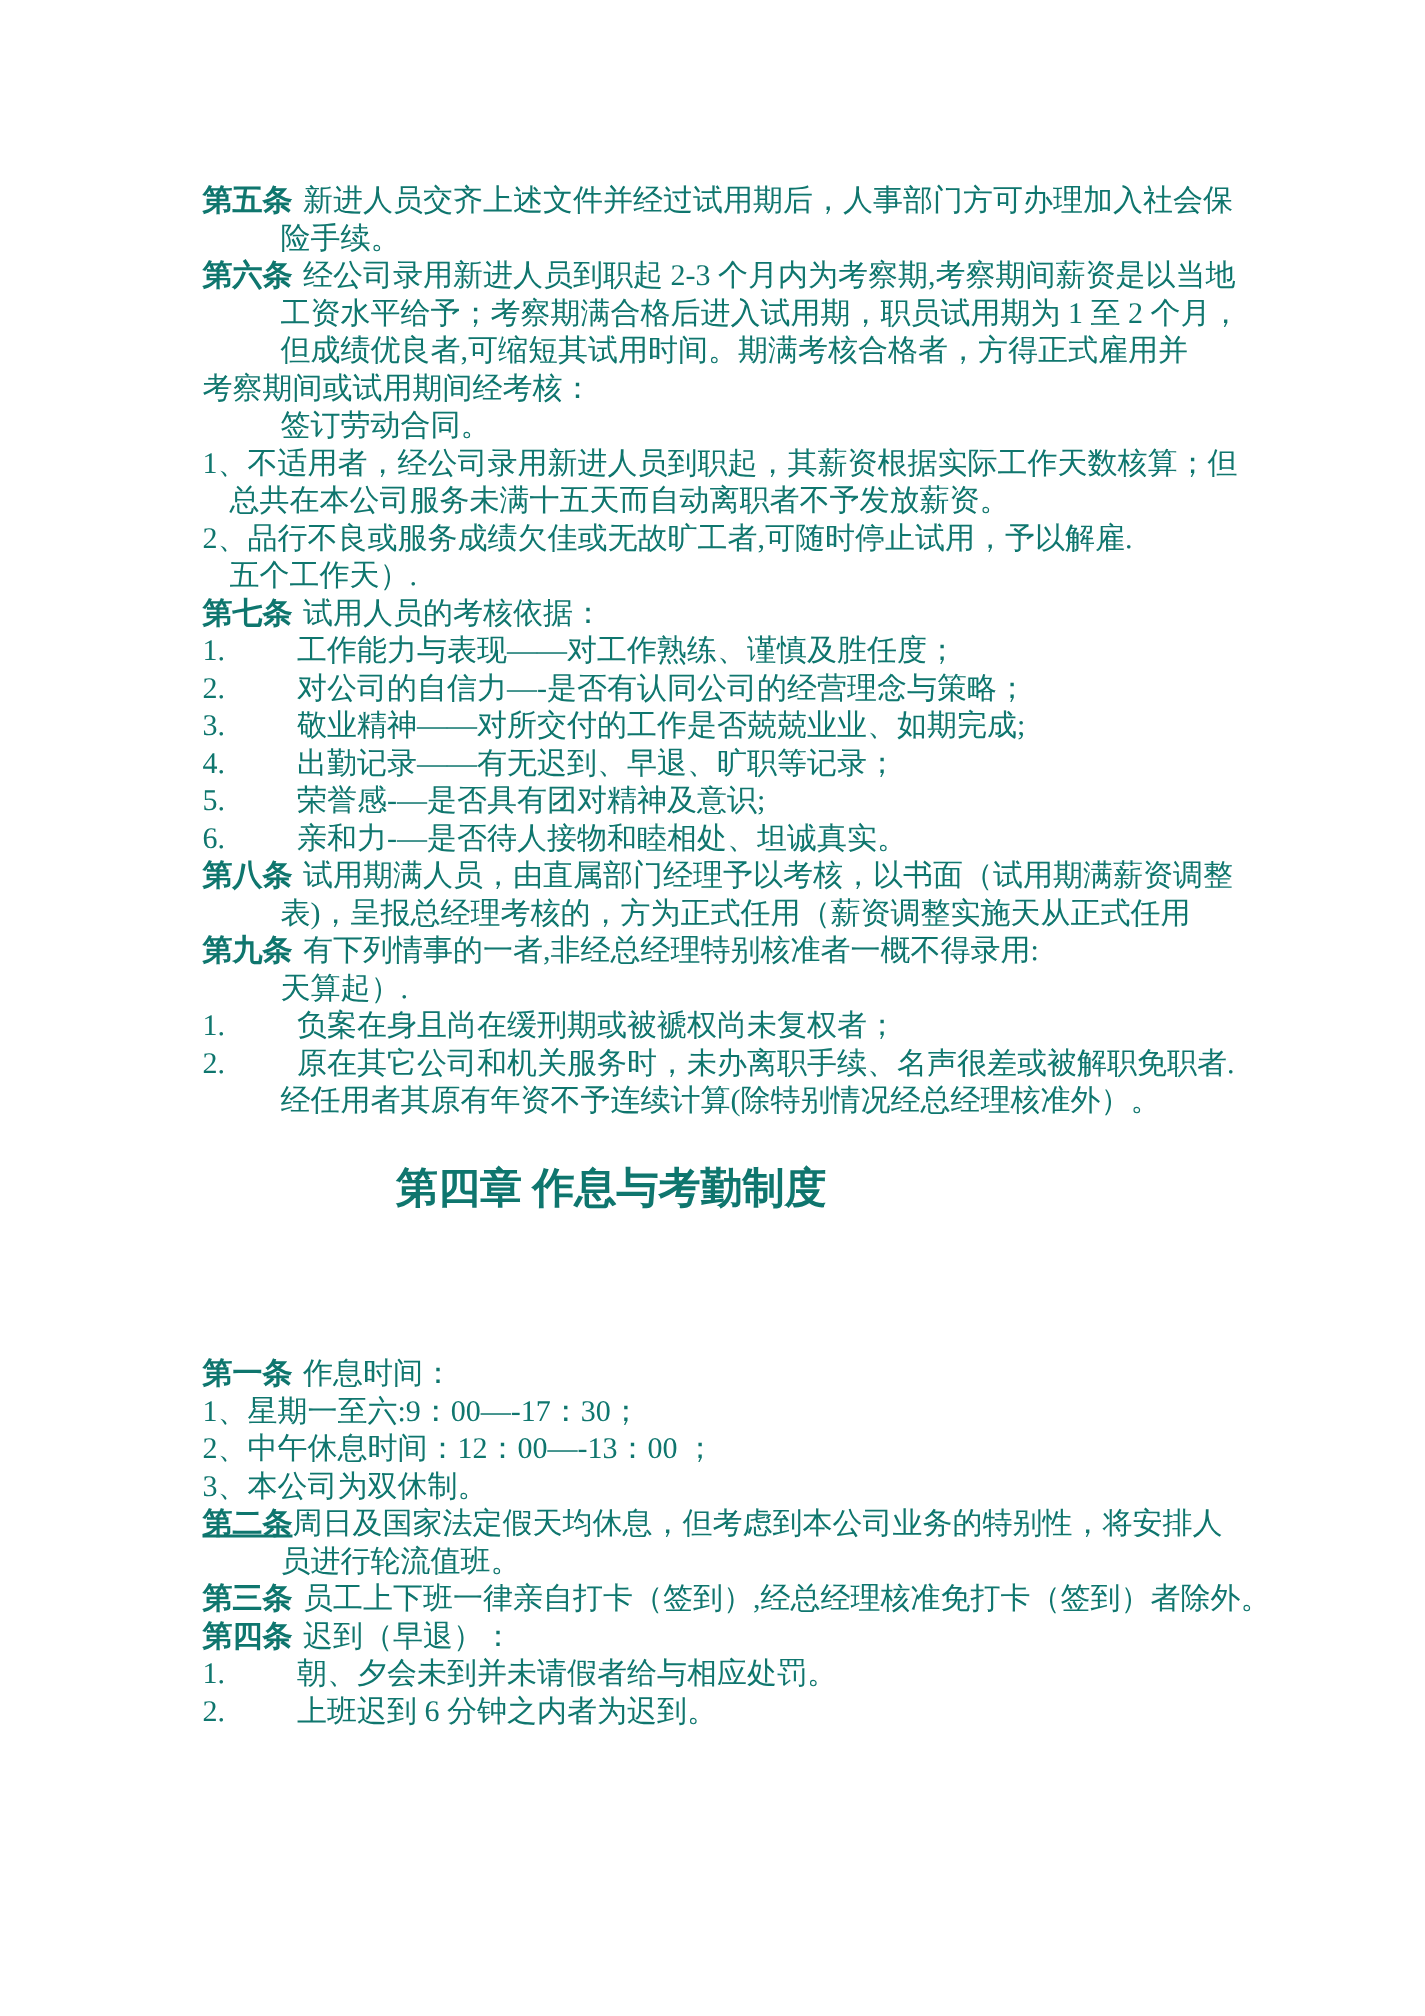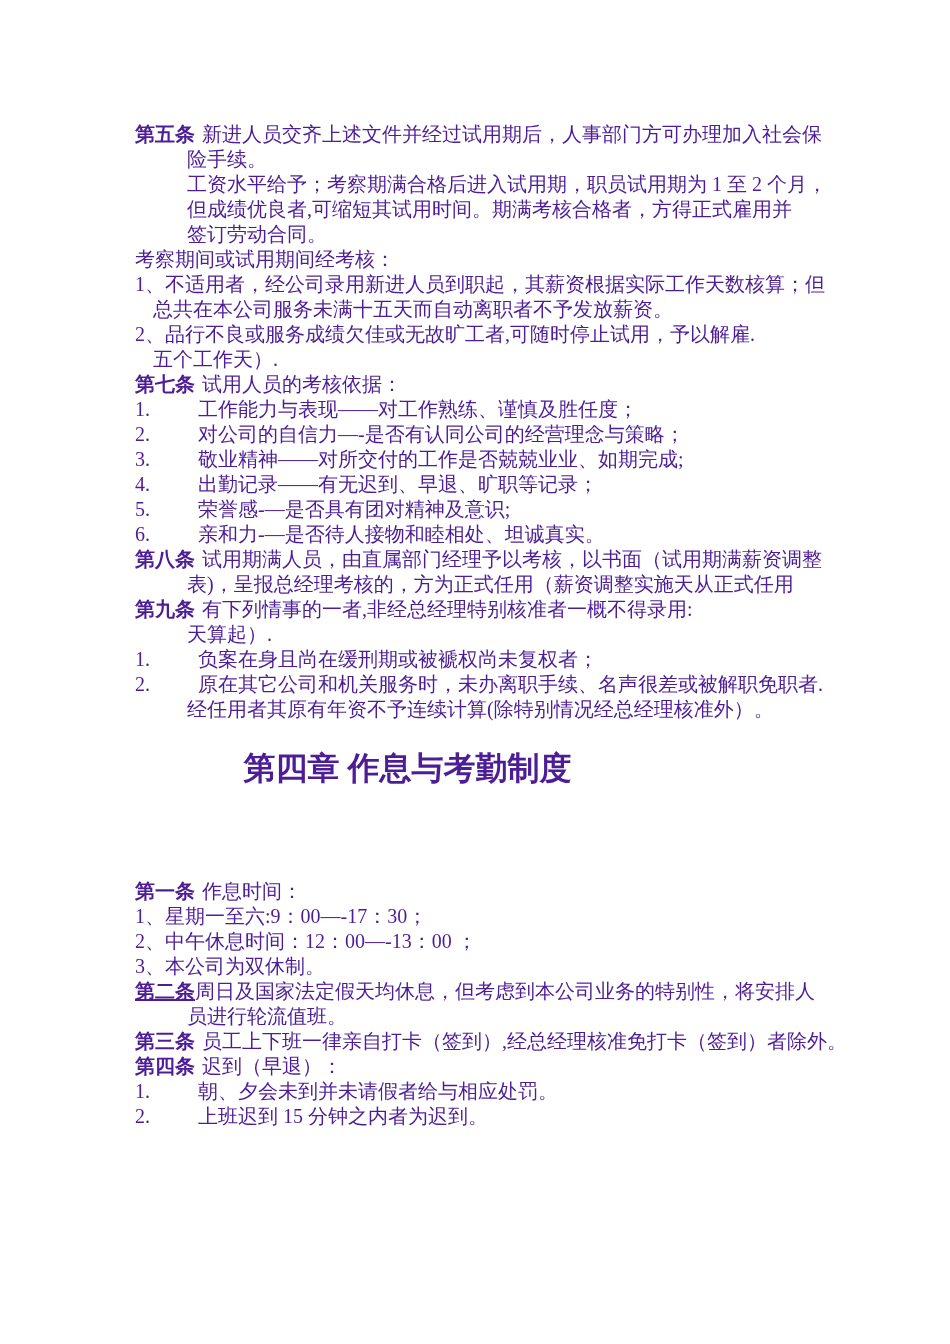--- a/index.html
+++ b/index.html
@@ -5,21 +5,21 @@
   html, body {
     margin: 0;
     padding: 0;
     background: #ffffff;
   }
   .page {
     position: relative;
     width: 950px;
     height: 1344px;
     background: #ffffff;
-    color: #4c1d95;
+    color: #0f766e;
     font-family: "Liberation Serif", "DejaVu Serif", serif;
     overflow: hidden;
   }
   .doc {
     padding: 122px 0 0 135px;
     font-size: 20px;
     line-height: 25px;
   }
   .line {
     white-space: pre;
@@ -34,37 +34,38 @@
   }
   .lbl.no-gap { margin-right: 0; text-decoration: underline; }
   .num {
     display: inline-block;
     width: 63px;
   }
   .chapter {
     width: 815px;
     margin: 22px 0 87px -135px;
     text-align: center;
-    font-size: 32px;
+    font-size: 28px;
     line-height: 48px;
     font-weight: bold;
     white-space: pre;
   }
 </style>
 </head>
 <body>
 
 <div class="page">
   <div class="doc" id="doc">
       <div class="line"><span class="lbl">第五条</span><span>新进人员交齐上述文件并经过试用期后，人事部门方可办理加入社会保</span></div>
       <div class="line cont-a">险手续。</div>
+      <div class="line"><span class="lbl">第六条</span><span>经公司录用新进人员到职起 2-3 个月内为考察期,考察期间薪资是以当地</span></div>
       <div class="line cont-a">工资水平给予；考察期满合格后进入试用期，职员试用期为 1 至 2 个月，</div>
       <div class="line cont-a">但成绩优良者,可缩短其试用时间。期满考核合格者，方得正式雇用并</div>
+      <div class="line">考察期间或试用期间经考核：</div>
       <div class="line cont-a">签订劳动合同。</div>
-      <div class="line">考察期间或试用期间经考核：</div>
       <div class="line"><span>1、</span><span>不适用者，经公司录用新进人员到职起，其薪资根据实际工作天数核算；但</span></div>
       <div class="line cont-d">总共在本公司服务未满十五天而自动离职者不予发放薪资。</div>
       <div class="line"><span>2、</span><span>品行不良或服务成绩欠佳或无故旷工者,可随时停止试用，予以解雇.</span></div>
       <div class="line cont-d">五个工作天）.</div>
       <div class="line"><span class="lbl">第七条</span><span>试用人员的考核依据：</span></div>
       <div class="line"><span class="num">1.</span><span>工作能力与表现——对工作熟练、谨慎及胜任度；</span></div>
       <div class="line"><span class="num">2.</span><span>对公司的自信力—-是否有认同公司的经营理念与策略；</span></div>
       <div class="line"><span class="num">3.</span><span>敬业精神——对所交付的工作是否兢兢业业、如期完成;</span></div>
       <div class="line"><span class="num">4.</span><span>出勤记录——有无迟到、早退、旷职等记录；</span></div>
       <div class="line"><span class="num">5.</span><span>荣誉感-—是否具有团对精神及意识;</span></div>
@@ -79,15 +80,15 @@
       <div class="chapter">第四章 作息与考勤制度</div>
       <div class="line"><span class="lbl">第一条</span><span>作息时间：</span></div>
       <div class="line"><span>1、</span><span>星期一至六:9：00—-17：30；</span></div>
       <div class="line"><span>2、</span><span>中午休息时间：12：00—-13：00 ；</span></div>
       <div class="line"><span>3、</span><span>本公司为双休制。</span></div>
       <div class="line"><span class="lbl no-gap">第二条</span><span>周日及国家法定假天均休息，但考虑到本公司业务的特别性，将安排人</span></div>
       <div class="line cont-a">员进行轮流值班。</div>
       <div class="line"><span class="lbl">第三条</span><span>员工上下班一律亲自打卡（签到）,经总经理核准免打卡（签到）者除外。</span></div>
       <div class="line"><span class="lbl">第四条</span><span>迟到（早退）：</span></div>
       <div class="line"><span class="num">1.</span><span>朝、夕会未到并未请假者给与相应处罚。</span></div>
-      <div class="line"><span class="num">2.</span><span>上班迟到 15 分钟之内者为迟到。</span></div>
+      <div class="line"><span class="num">2.</span><span>上班迟到 6 分钟之内者为迟到。</span></div>
     </div>
 </div>
 
 </body></html>

